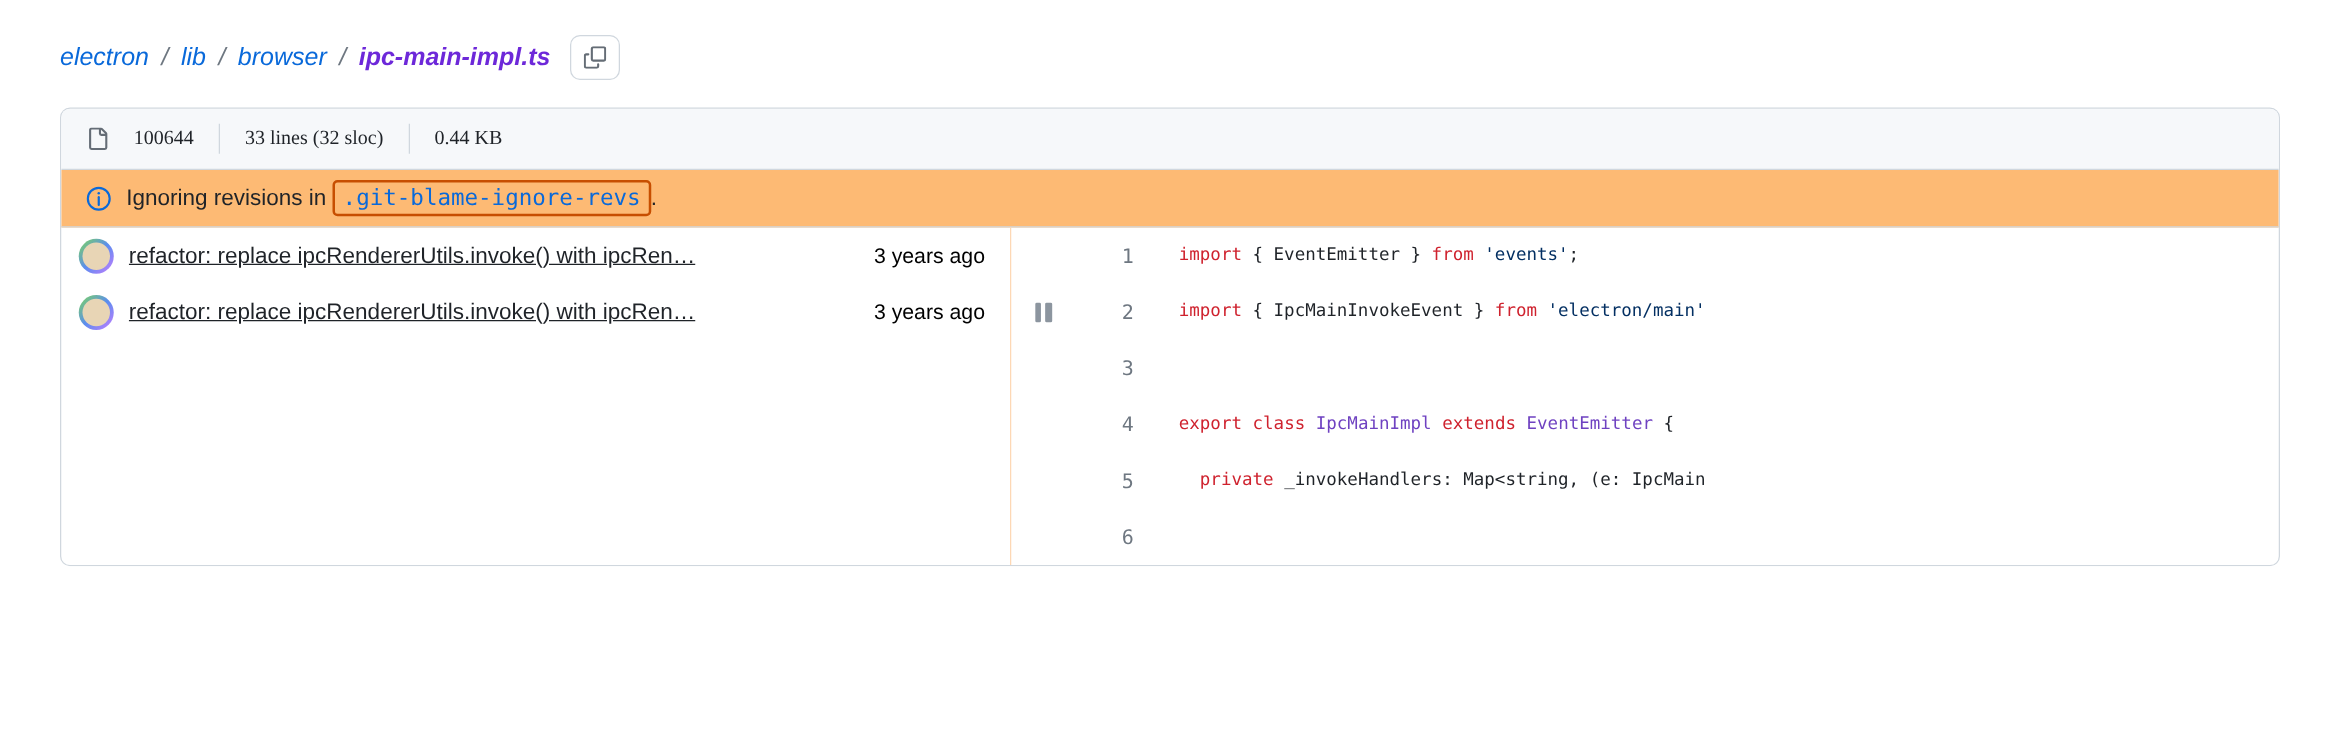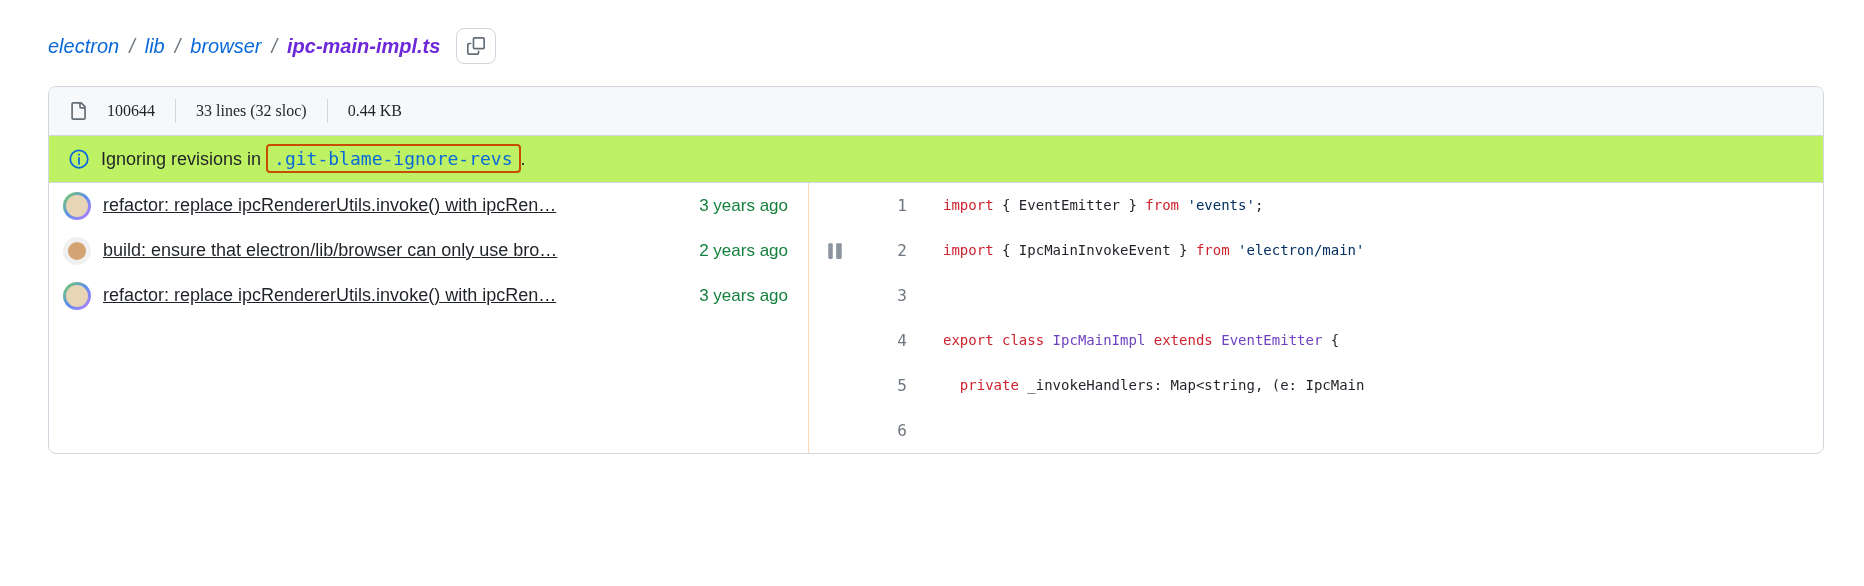--- a/index.html
+++ b/index.html
@@ -71,21 +71,21 @@
     }
     .vdiv {
       width: 1px;
       height: 24px;
       background: #d0d7de;
     }
     .banner {
       display: flex;
       align-items: center;
       padding: 12px 20px;
-      background: #bef264;
+      background: #fdba74;
       border-bottom: 1px solid #d0d7de;
       gap: 12px;
       font-size: 18px;
     }
     .banner .info-icon {
       color: #0969da;
       flex-shrink: 0;
     }
     .banner a {
       color: #0969da;
@@ -140,21 +140,21 @@
     }
     .commit-msg {
       flex: 1;
       white-space: nowrap;
       overflow: hidden;
       text-overflow: ellipsis;
       color: #1f2328;
       font-size: 18px;
     }
     .time-ago {
-      color: #15803d;
+      color: #000000;
       font-size: 17px;
       white-space: nowrap;
       margin-right: 6px;
     }
     .blame-right {
       flex: 1;
       display: flex;
     }
     .gutter-col {
       width: 52px;
@@ -246,25 +246,20 @@
 
     <div class="blame-body">
 
       <div class="blame-left" id="blame-left">
           <div class="blame-row">
             <div class="avatar avatar-a"></div>
             <a href="#" class="commit-msg">refactor: replace ipcRendererUtils.invoke() with ipcRen…</a>
             <span class="time-ago">3 years ago</span>
           </div>
           <div class="blame-row">
-            <div class="avatar avatar-b"></div>
-            <a href="#" class="commit-msg">build: ensure that electron/lib/browser can only use bro…</a>
-            <span class="time-ago">2 years ago</span>
-          </div>
-          <div class="blame-row">
             <div class="avatar avatar-a"></div>
             <a href="#" class="commit-msg">refactor: replace ipcRendererUtils.invoke() with ipcRen…</a>
             <span class="time-ago">3 years ago</span>
           </div>
         </div>
 
       <div class="blame-right">
         <div class="gutter-col" id="gutter-col">
             <div class="gutter-cell"></div>
             <div class="gutter-cell">

